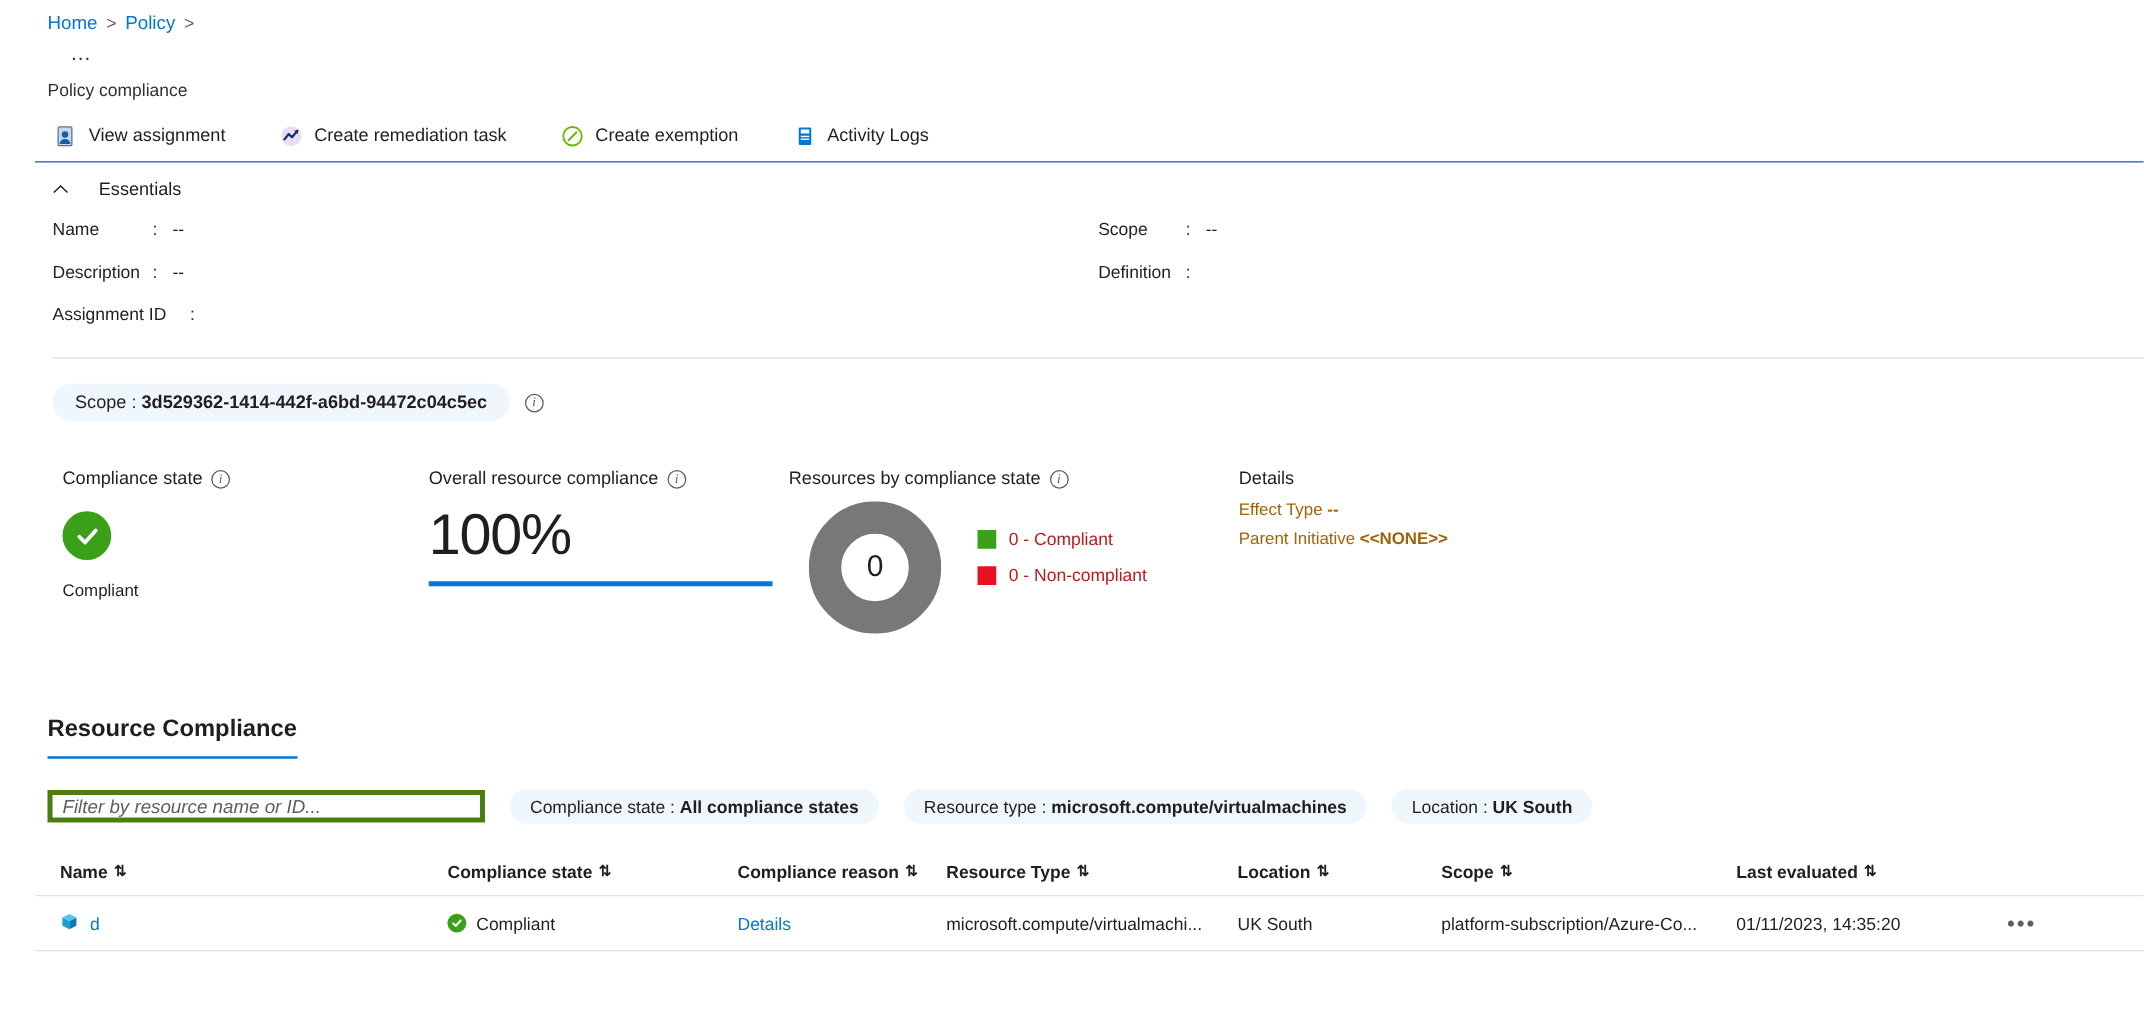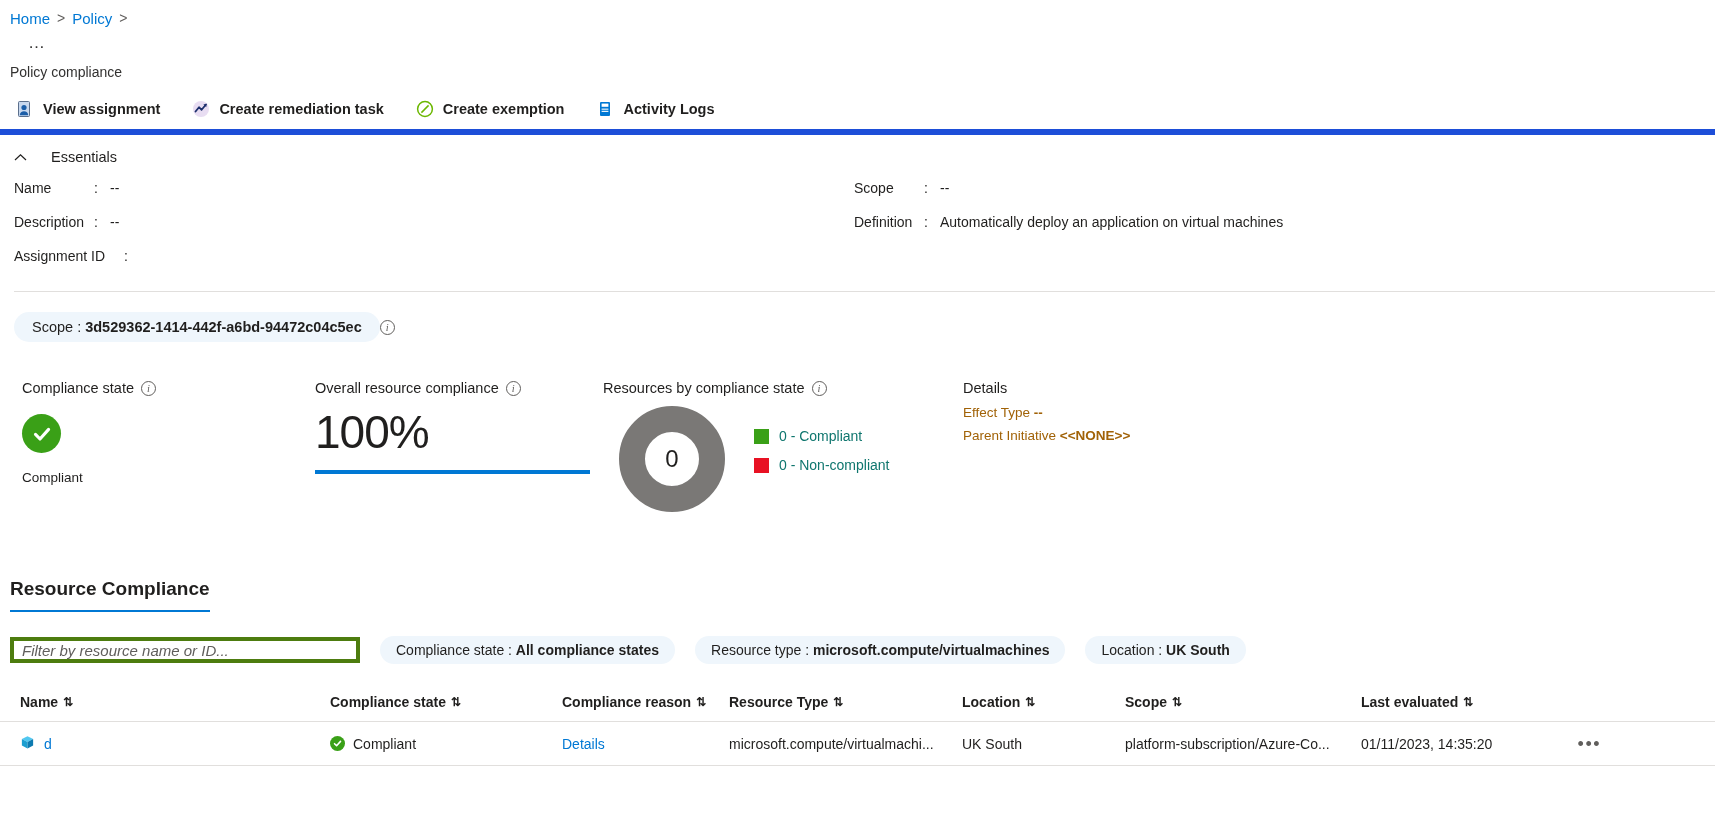--- a/index.html
+++ b/index.html
@@ -4,21 +4,21 @@
 <style>
   * { box-sizing: border-box; }
   html, body {
     margin: 0; padding: 0;
     width: 1715px; height: 813px;
     background: #ffffff;
     font-family: "Liberation Sans", sans-serif;
     color: #201f1e;
     overflow: hidden;
   }
-  .page { position: relative; width: 1715px; height: 813px; }
+  .page { position: relative; width: 1715px; height: 813px; padding-left: 28px; }
 
   
   .breadcrumb {
     display: flex; align-items: center;
     padding: 8px 0 0 10px;
     font-size: 15px;
     height: 28px;
   }
   .crumb-link { color: #0078d4; cursor: pointer; }
   .crumb-sep { color: #605e5c; margin: 0 7px; font-size: 14px; }
@@ -30,25 +30,24 @@
     line-height: 14px; height: 16px;
   }
   .subtitle {
     margin-top: 12px; margin-left: -18px;
     font-size: 14px; color: #323130;
   }
 
   
   .cmdbar {
     display: flex; align-items: center;
-    gap: 32px;
+    gap: 44px;
     padding: 12px 0 11px 16px;
-    border-bottom: 6px solid #1d4ed8;
+    border-bottom: 1px solid #1d4ed8;
     margin-top: 8px;
-    font-weight: bold;
   }
   .cmd {
     display: flex; align-items: center; gap: 9px;
     font-size: 14.5px; color: #201f1e; cursor: pointer;
     white-space: nowrap;
   }
   .cmd svg { display: block; }
 
   
   .essentials { padding: 14px 0 0 14px; }
@@ -68,21 +67,21 @@
   .ess-value { color: #201f1e; }
   .ess-col2 .ess-label { width: 70px; }
 
   .ess-divider {
     border-bottom: 1px solid #e1dfdd;
     margin: 10px 0 0 0;
   }
 
   
   .scope-row {
-    display: flex; align-items: center; gap: 0;
+    display: flex; align-items: center; gap: 12px;
     padding: 20px 0 0 14px;
   }
   .scope-chip {
     background: #eff6fc; border-radius: 16px;
     padding: 7px 18px;
     font-size: 14.5px; color: #201f1e;
     cursor: pointer;
   }
   .scope-chip b { font-weight: bold; }
   .info-circle {
@@ -121,21 +120,21 @@
   .donut-wrap { display: flex; align-items: flex-start; margin-top: 10px; }
   .donut { position: relative; width: 106px; height: 106px; margin-left: 16px; }
   .donut-center {
     position: absolute; inset: 0;
     display: flex; align-items: center; justify-content: center;
     font-size: 24px; color: #201f1e;
   }
   .legend { margin-left: 29px; margin-top: 22px; }
   .legend-item {
     display: flex; align-items: center; gap: 10px;
-    font-size: 14px; color: #0f766e; margin-bottom: 13px;
+    font-size: 14px; color: #b91c1c; margin-bottom: 13px;
   }
   .legend-sw { width: 15px; height: 15px; flex: none; }
 
   .w-details { width: 300px; }
   .det-title { font-size: 14.5px; color: #201f1e; margin-bottom: 9px; }
   .det-row { font-size: 13.5px; color: #a16207; margin-bottom: 8px; }
   .det-row b { font-weight: bold; }
 
   
   .rc-tabs { padding: 0 0 0 10px; margin-top: 66px; }
@@ -299,21 +298,20 @@
 
       <div class="ess-col ess-col2">
         <div class="ess-row">
           <span class="ess-label">Scope</span>
           <span class="ess-colon">:</span>
           <span class="ess-value">--</span>
         </div>
         <div class="ess-row">
           <span class="ess-label">Definition</span>
           <span class="ess-colon">:</span>
-          <span class="ess-value">Automatically deploy an application on virtual machines</span>
         </div>
       </div>
     </div>
     <div class="ess-divider"></div>
   </div>
 
   <div class="scope-row">
     <div class="scope-chip">
       <span>Scope :</span>
       <b>3d529362-1414-442f-a6bd-94472c04c5ec</b>

